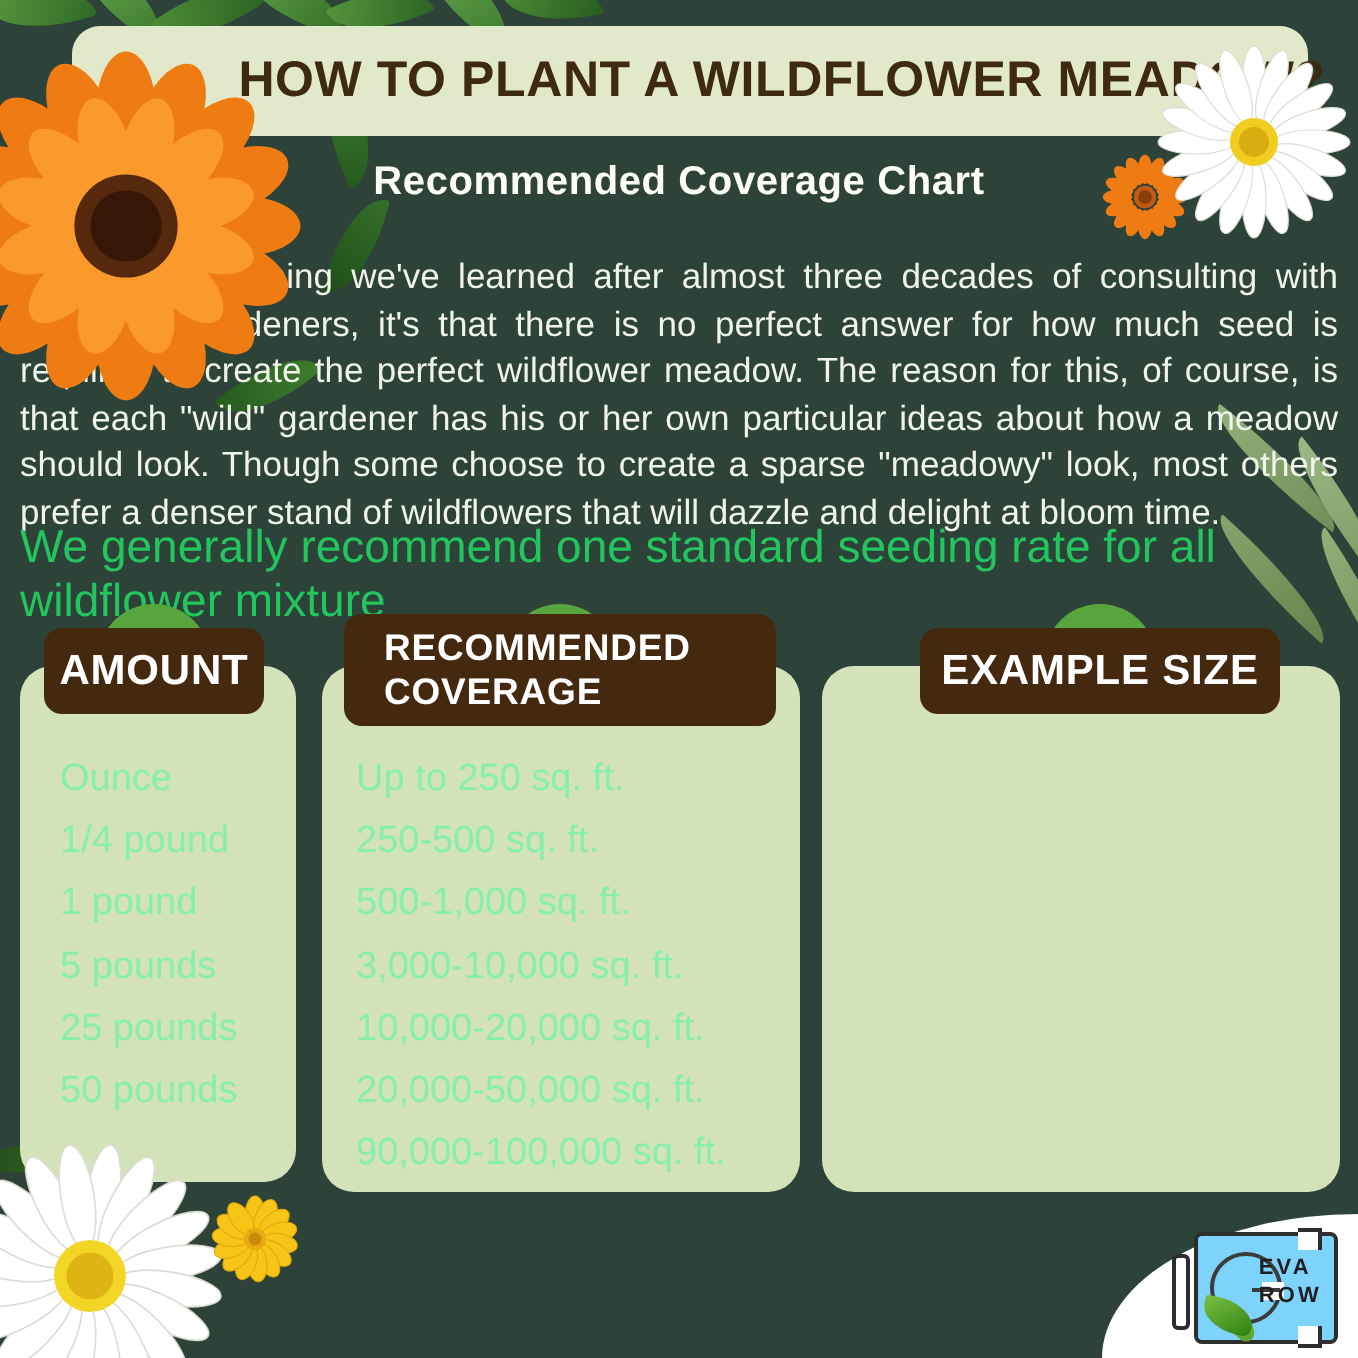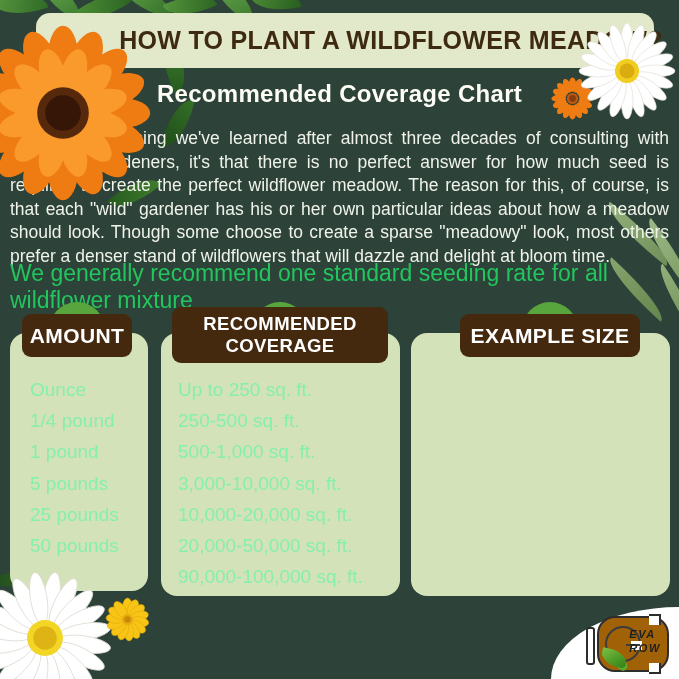--- a/index.html
+++ b/index.html
@@ -4,34 +4,34 @@
 <style>
   html,body{margin:0;padding:0;}
   body{font-family:"Liberation Sans", sans-serif;}
   #canvas{position:relative;width:679px;height:679px;background:#2d4238;overflow:hidden;}
 
   
   .banner{position:absolute;left:36px;top:13px;width:618px;height:55px;background:#e2e9cb;
           border-radius:14px;z-index:2;display:flex;align-items:center;justify-content:center;}
   .banner-title{padding-left:92px;font-size:25px;font-weight:bold;color:#3e2a10;letter-spacing:.3px;white-space:nowrap;}
   .subtitle{position:absolute;left:0;top:80px;width:679px;text-align:center;z-index:2;
-            font-size:24px;font-weight:bold;color:#fdfdf6;letter-spacing:.3px;}
+            font-size:20px;font-weight:bold;color:#fdfdf6;letter-spacing:.3px;}
 
   
   .para{position:absolute;left:10px;top:127px;width:659px;z-index:2;
         font-size:17.5px;line-height:23.6px;color:#eff3ea;text-align:justify;}
   .recommend{position:absolute;left:10px;top:260px;width:640px;z-index:2;
         font-size:23px;color:#22c55e;}
 
   
   .dome{position:absolute;top:302px;width:56px;height:30px;border-radius:56px 56px 0 0;
         background:#58a53e;z-index:3;}
   #dome1{left:49px}#dome2{left:252px}#dome3{left:522px}
   .hbox{position:absolute;background:#45290f;border-radius:9px;color:#fff;font-weight:bold;
-        display:flex;align-items:center;justify-content:center;text-align:center;
+        display:flex;align-items:center;justify-content:center;
         letter-spacing:.4px;z-index:5;}
   #h1{left:22px;top:314px;width:110px;height:43px;font-size:21px;}
   #h2{left:172px;top:307px;width:216px;height:56px;font-size:18.5px;line-height:1.18;padding:0 20px;box-sizing:border-box;}
   #h3{left:460px;top:314px;width:180px;height:43px;font-size:21px;}
   .panel{position:absolute;top:333px;background:#d4e2b9;border-radius:16px;z-index:4;}
   #p1{left:10px;width:138px;height:258px;}
   #p2{left:161px;width:239px;height:263px;}
   #p3{left:411px;width:259px;height:263px;}
   .cells{position:absolute;top:374px;z-index:6;color:#86efac;}
   .cells div{line-height:31.2px;white-space:nowrap;}
@@ -64,21 +64,21 @@
   .eu2{left:630px;top:246px;width:78px;height:15px;background:linear-gradient(100deg,#9cb886,#7b9c63);transform:rotate(52deg);}
   .eu3{left:596px;top:282px;width:80px;height:15px;background:linear-gradient(100deg,#87a56e,#64854d);transform:rotate(42deg);}
   .eu4{left:640px;top:292px;width:76px;height:14px;background:linear-gradient(100deg,#93b07b,#708f58);transform:rotate(56deg);}
   .lfb{left:-8px;top:570px;width:46px;height:18px;background:linear-gradient(120deg,#35682a,#1f4d19);transform:rotate(160deg);z-index:1;}
 
   
   .logo-corner{position:absolute;right:0;bottom:0;width:128px;height:72px;background:#ffffff;
                border-top-left-radius:100% 100%;z-index:8;}
   .logo{position:absolute;right:7px;bottom:7px;width:86px;height:56px;}
   .logo-bar{position:absolute;left:0;top:11px;width:5px;height:34px;border:2px solid #2d2d2d;border-radius:3px;background:#fff;}
-  .logo-box{position:absolute;left:11px;top:0;width:72px;height:56px;border:2.5px solid #2d2d2d;border-radius:18px;box-sizing:border-box;background:#a16207;font-style:italic;}
+  .logo-box{position:absolute;left:11px;top:0;width:72px;height:56px;border:2.5px solid #2d2d2d;border-radius:4px;box-sizing:border-box;background:#7dd3fc;}
   .tick-t{position:absolute;right:6px;top:-4px;width:10px;height:9px;border-right:2.5px solid #2d2d2d;border-top:2.5px solid #2d2d2d;background:#fff;}
   .tick-b{position:absolute;right:6px;bottom:-4px;width:10px;height:9px;border-right:2.5px solid #2d2d2d;border-bottom:2.5px solid #2d2d2d;background:#fff;}
   .logo-g{position:absolute;left:6px;top:8px;width:32px;height:32px;border:2px solid #3c3c3c;border-radius:50%;}
   .logo-g .gap{position:absolute;right:-3px;top:13px;width:11px;height:9px;background:#fff;}
   .logo-g .bar{position:absolute;right:-1px;top:16px;width:14px;height:2px;background:#3c3c3c;}
   .sr{position:absolute;width:1px;height:1px;overflow:hidden;clip:rect(0 0 0 0);}
   .logo-leaf{position:absolute;left:2px;bottom:4px;width:26px;height:16px;z-index:2;
              background:linear-gradient(135deg,#7cc043,#2e8013);border-radius:2px 100% 6px 100%;transform:rotate(14deg);}
   .logo-leaf2{position:absolute;left:12px;bottom:2px;width:18px;height:11px;
              background:linear-gradient(135deg,#9ad45e,#4f9c23);border-radius:2px 100% 6px 100%;transform:rotate(38deg);}

